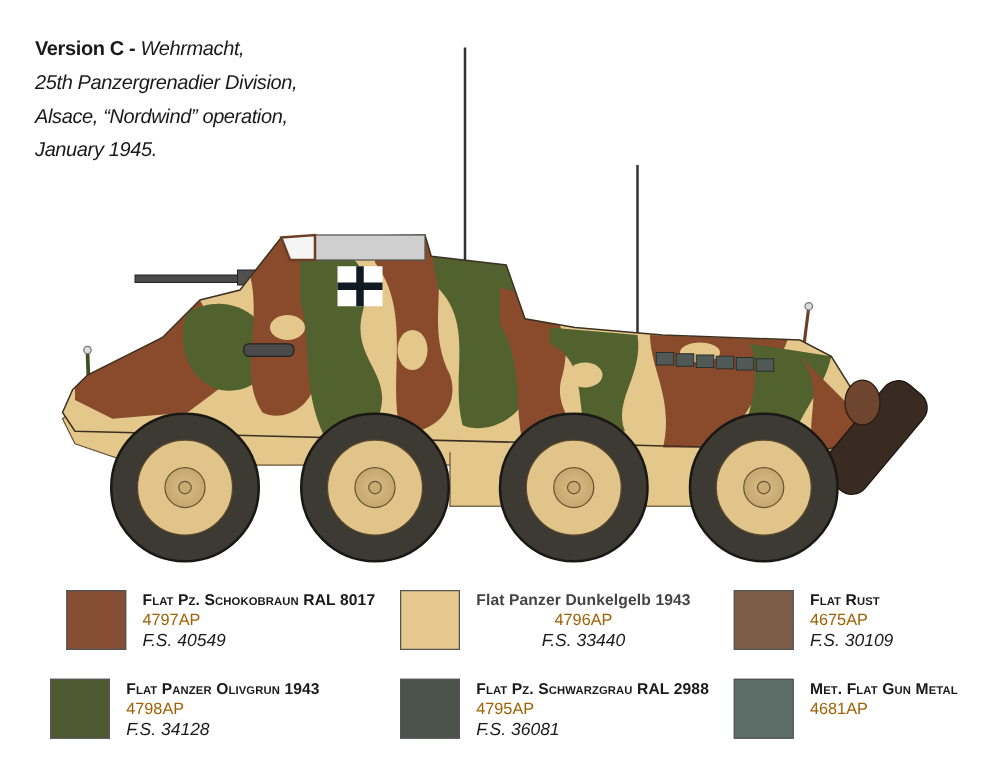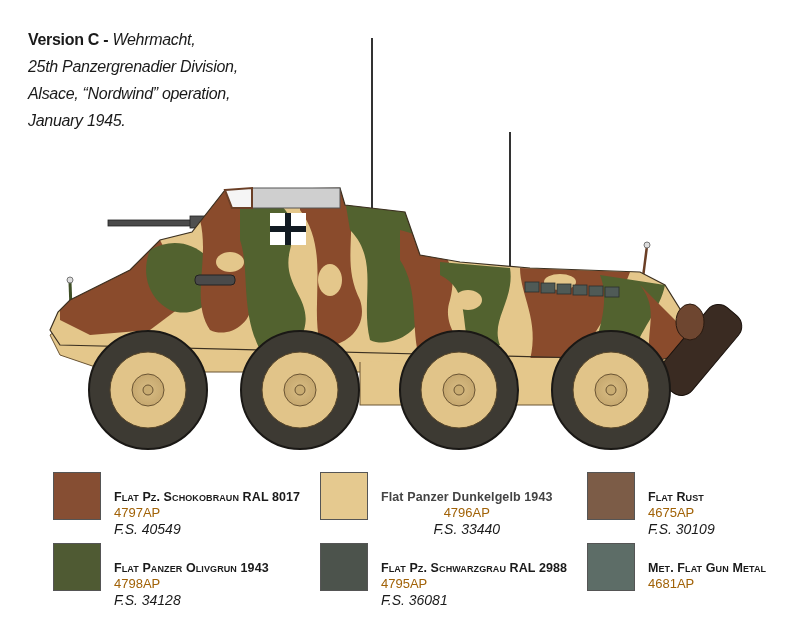--- a/index.html
+++ b/index.html
@@ -3,21 +3,21 @@
 <meta charset="utf-8">
 <style>
   html, body { margin:0; padding:0; background:#ffffff; }
   body { width:800px; height:620px; position:relative; overflow:hidden; font-family:"Liberation Sans", sans-serif; color:#1a1a1a; }
   .title { position:absolute; left:28px; top:26px; font-size:16px; line-height:27px; letter-spacing:-0.3px; }
   .title .v { font-weight:bold; }
   .title .i { font-style:italic; }
   .vehicle { position:absolute; left:30px; top:30px; width:750px; height:425px; }
   .legend-item { position:absolute; width:250px; height:62px; }
   .swatch { position:absolute; left:0; top:0; width:48px; height:48px; border:1px solid #555; box-sizing:border-box; }
-  .lbl { position:absolute; left:61px; top:0; white-space:nowrap;margin-top:17px; }
+  .lbl { position:absolute; left:61px; top:0; white-space:nowrap; }
   .name { font-size:12.5px; font-weight:bold; font-variant:small-caps; line-height:16px; letter-spacing:0.1px; }
   .name.plain { font-variant:normal; color:#444; }
   .code { font-size:13px; color:#a16207; line-height:16px; }
   .fs { font-size:14px; font-style:italic; line-height:17px; }
 </style>
 </head>
 <body>
 
 <div class="title">
   <div><span class="v">Version C</span><span class="v"> - </span><span class="i">Wehrmacht,</span></div>
@@ -138,21 +138,21 @@
 </div>
 <div class="legend-item" style="left:587px; top:472px;">
   <div class="swatch" style="background:#7c5c47"></div>
   <div class="lbl">
     <div class="name">Flat Rust</div>
     <div class="code">4675AP</div>
     <div class="fs">F.S. 30109</div>
   </div>
 </div>
 
-<div class="legend-item" style="left:53px; top:543px;padding-left:24px;">
+<div class="legend-item" style="left:40px; top:543px;padding-left:24px;">
   <div class="swatch" style="background:#4f5a33"></div>
   <div class="lbl">
     <div class="name">Flat Panzer Olivgrun 1943</div>
     <div class="code">4798AP</div>
     <div class="fs">F.S. 34128</div>
   </div>
 </div>
 <div class="legend-item" style="left:320px; top:543px;">
   <div class="swatch" style="background:#4c534c"></div>
   <div class="lbl">

